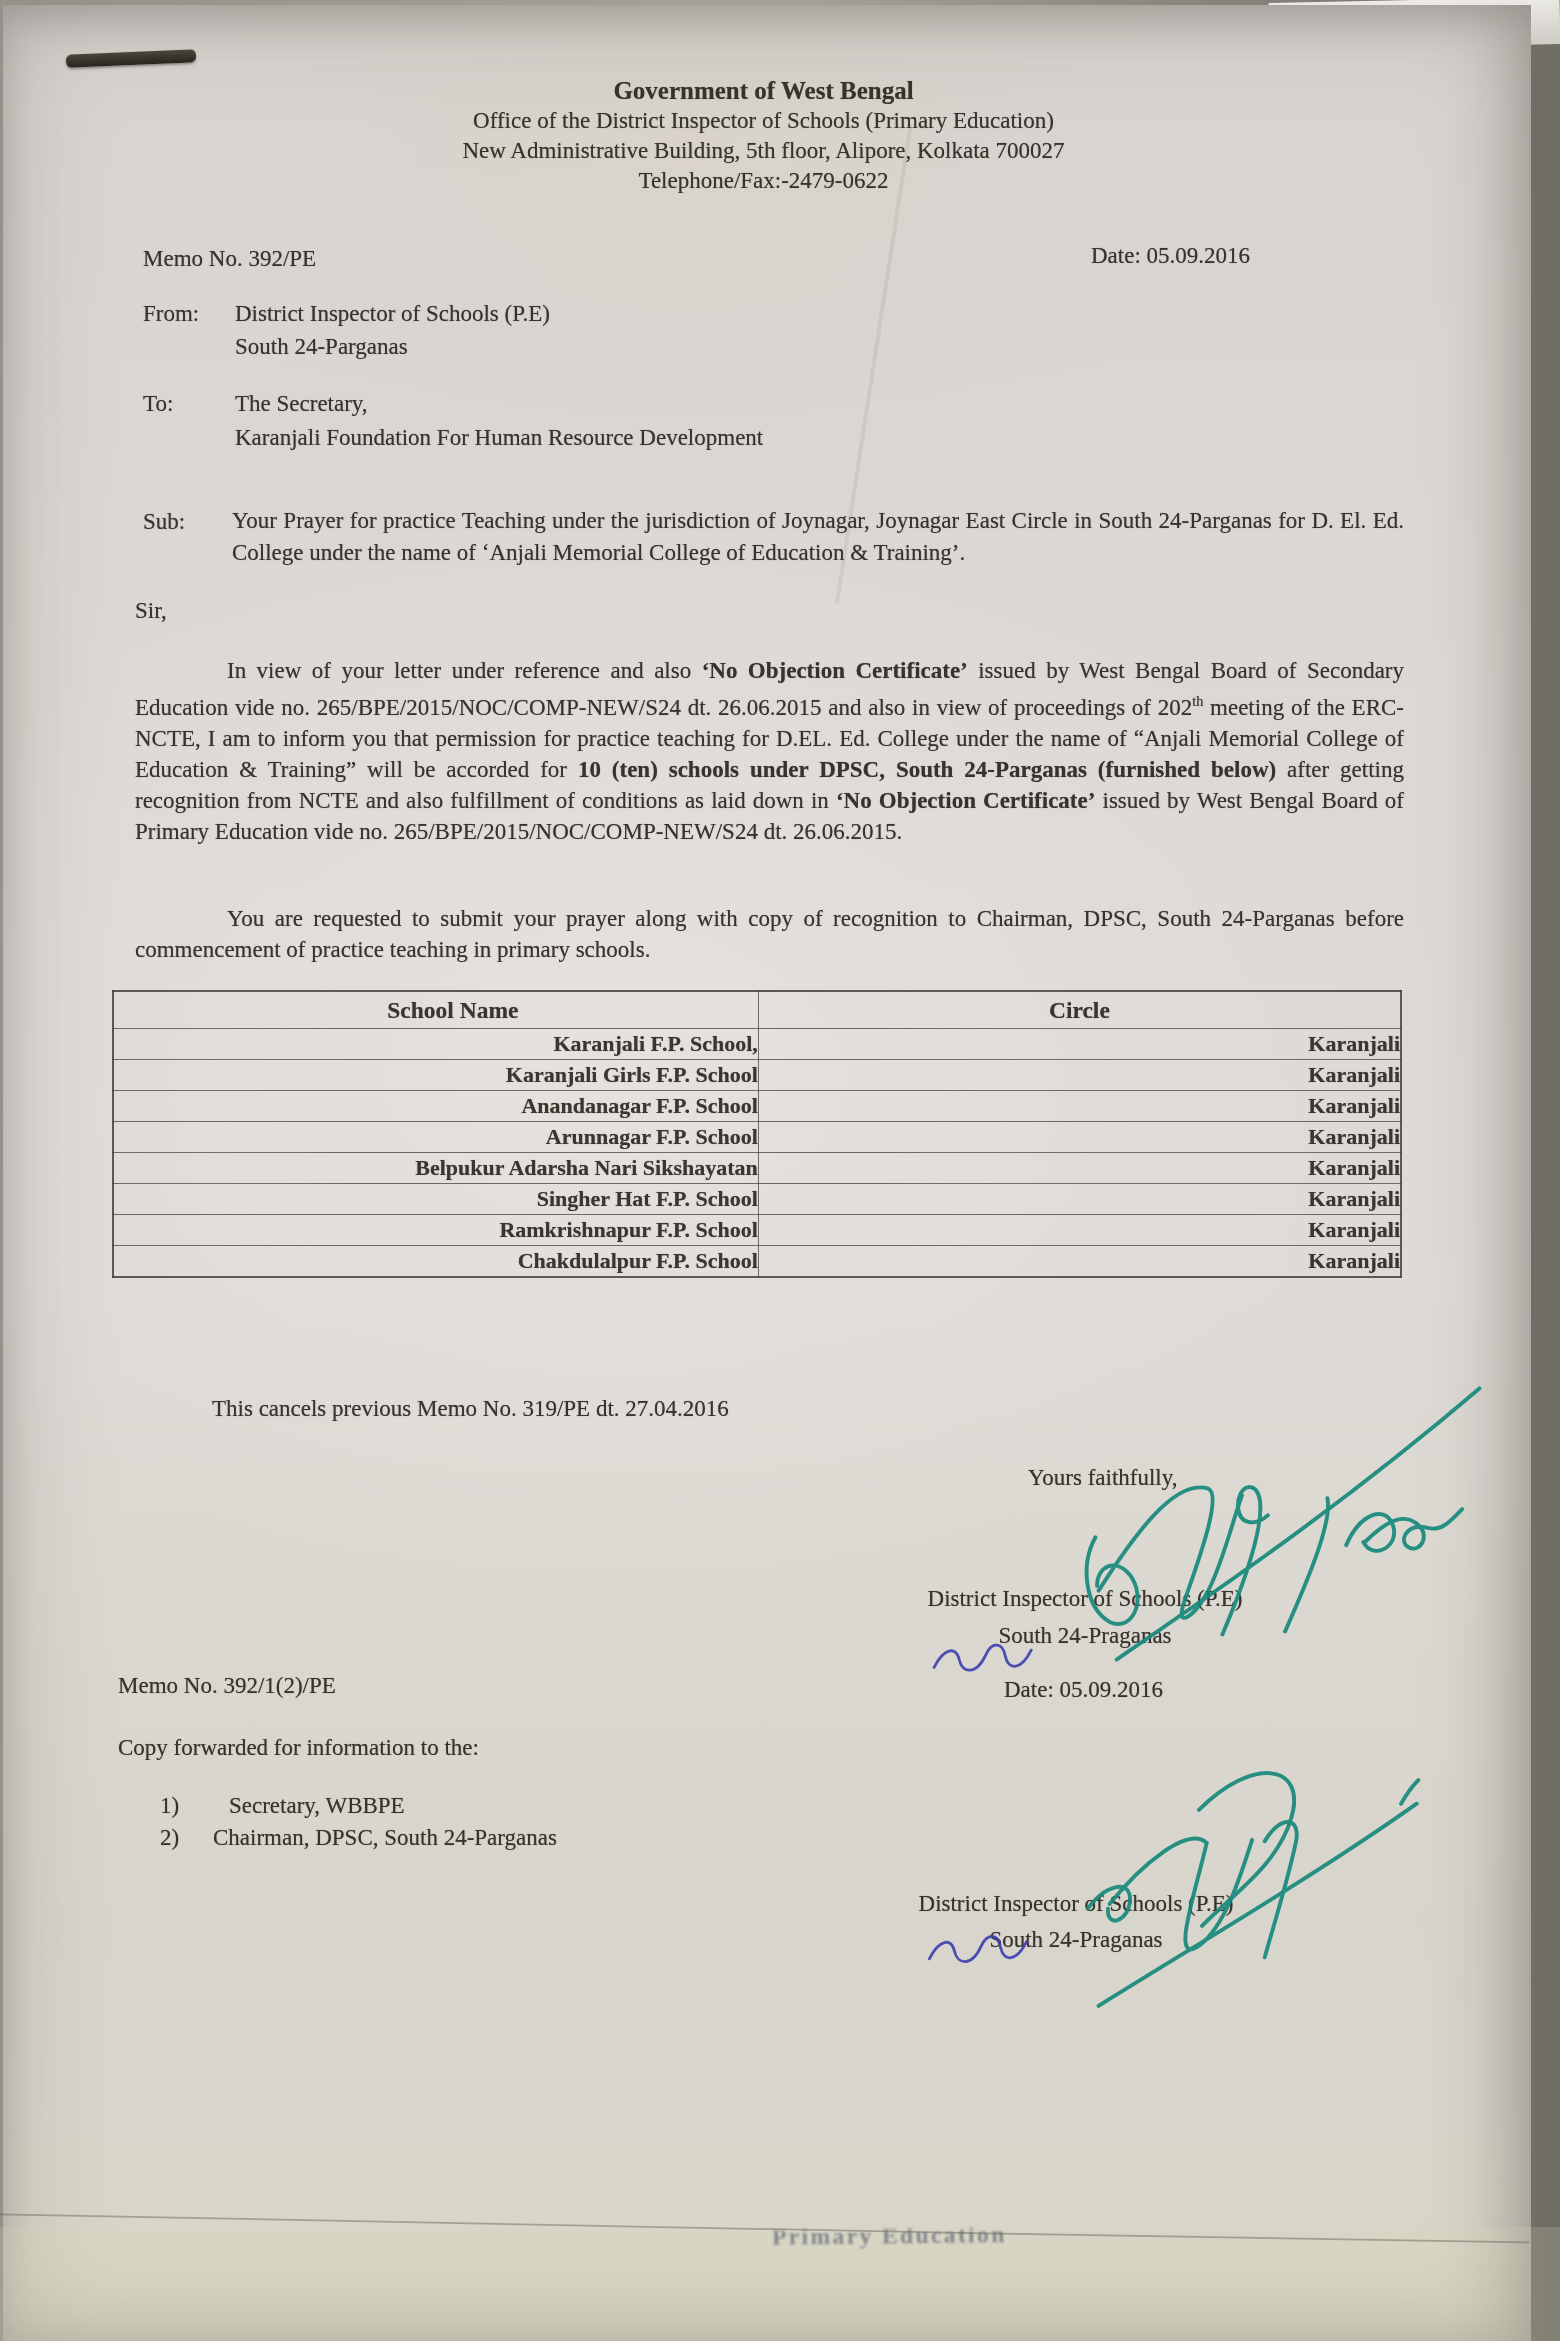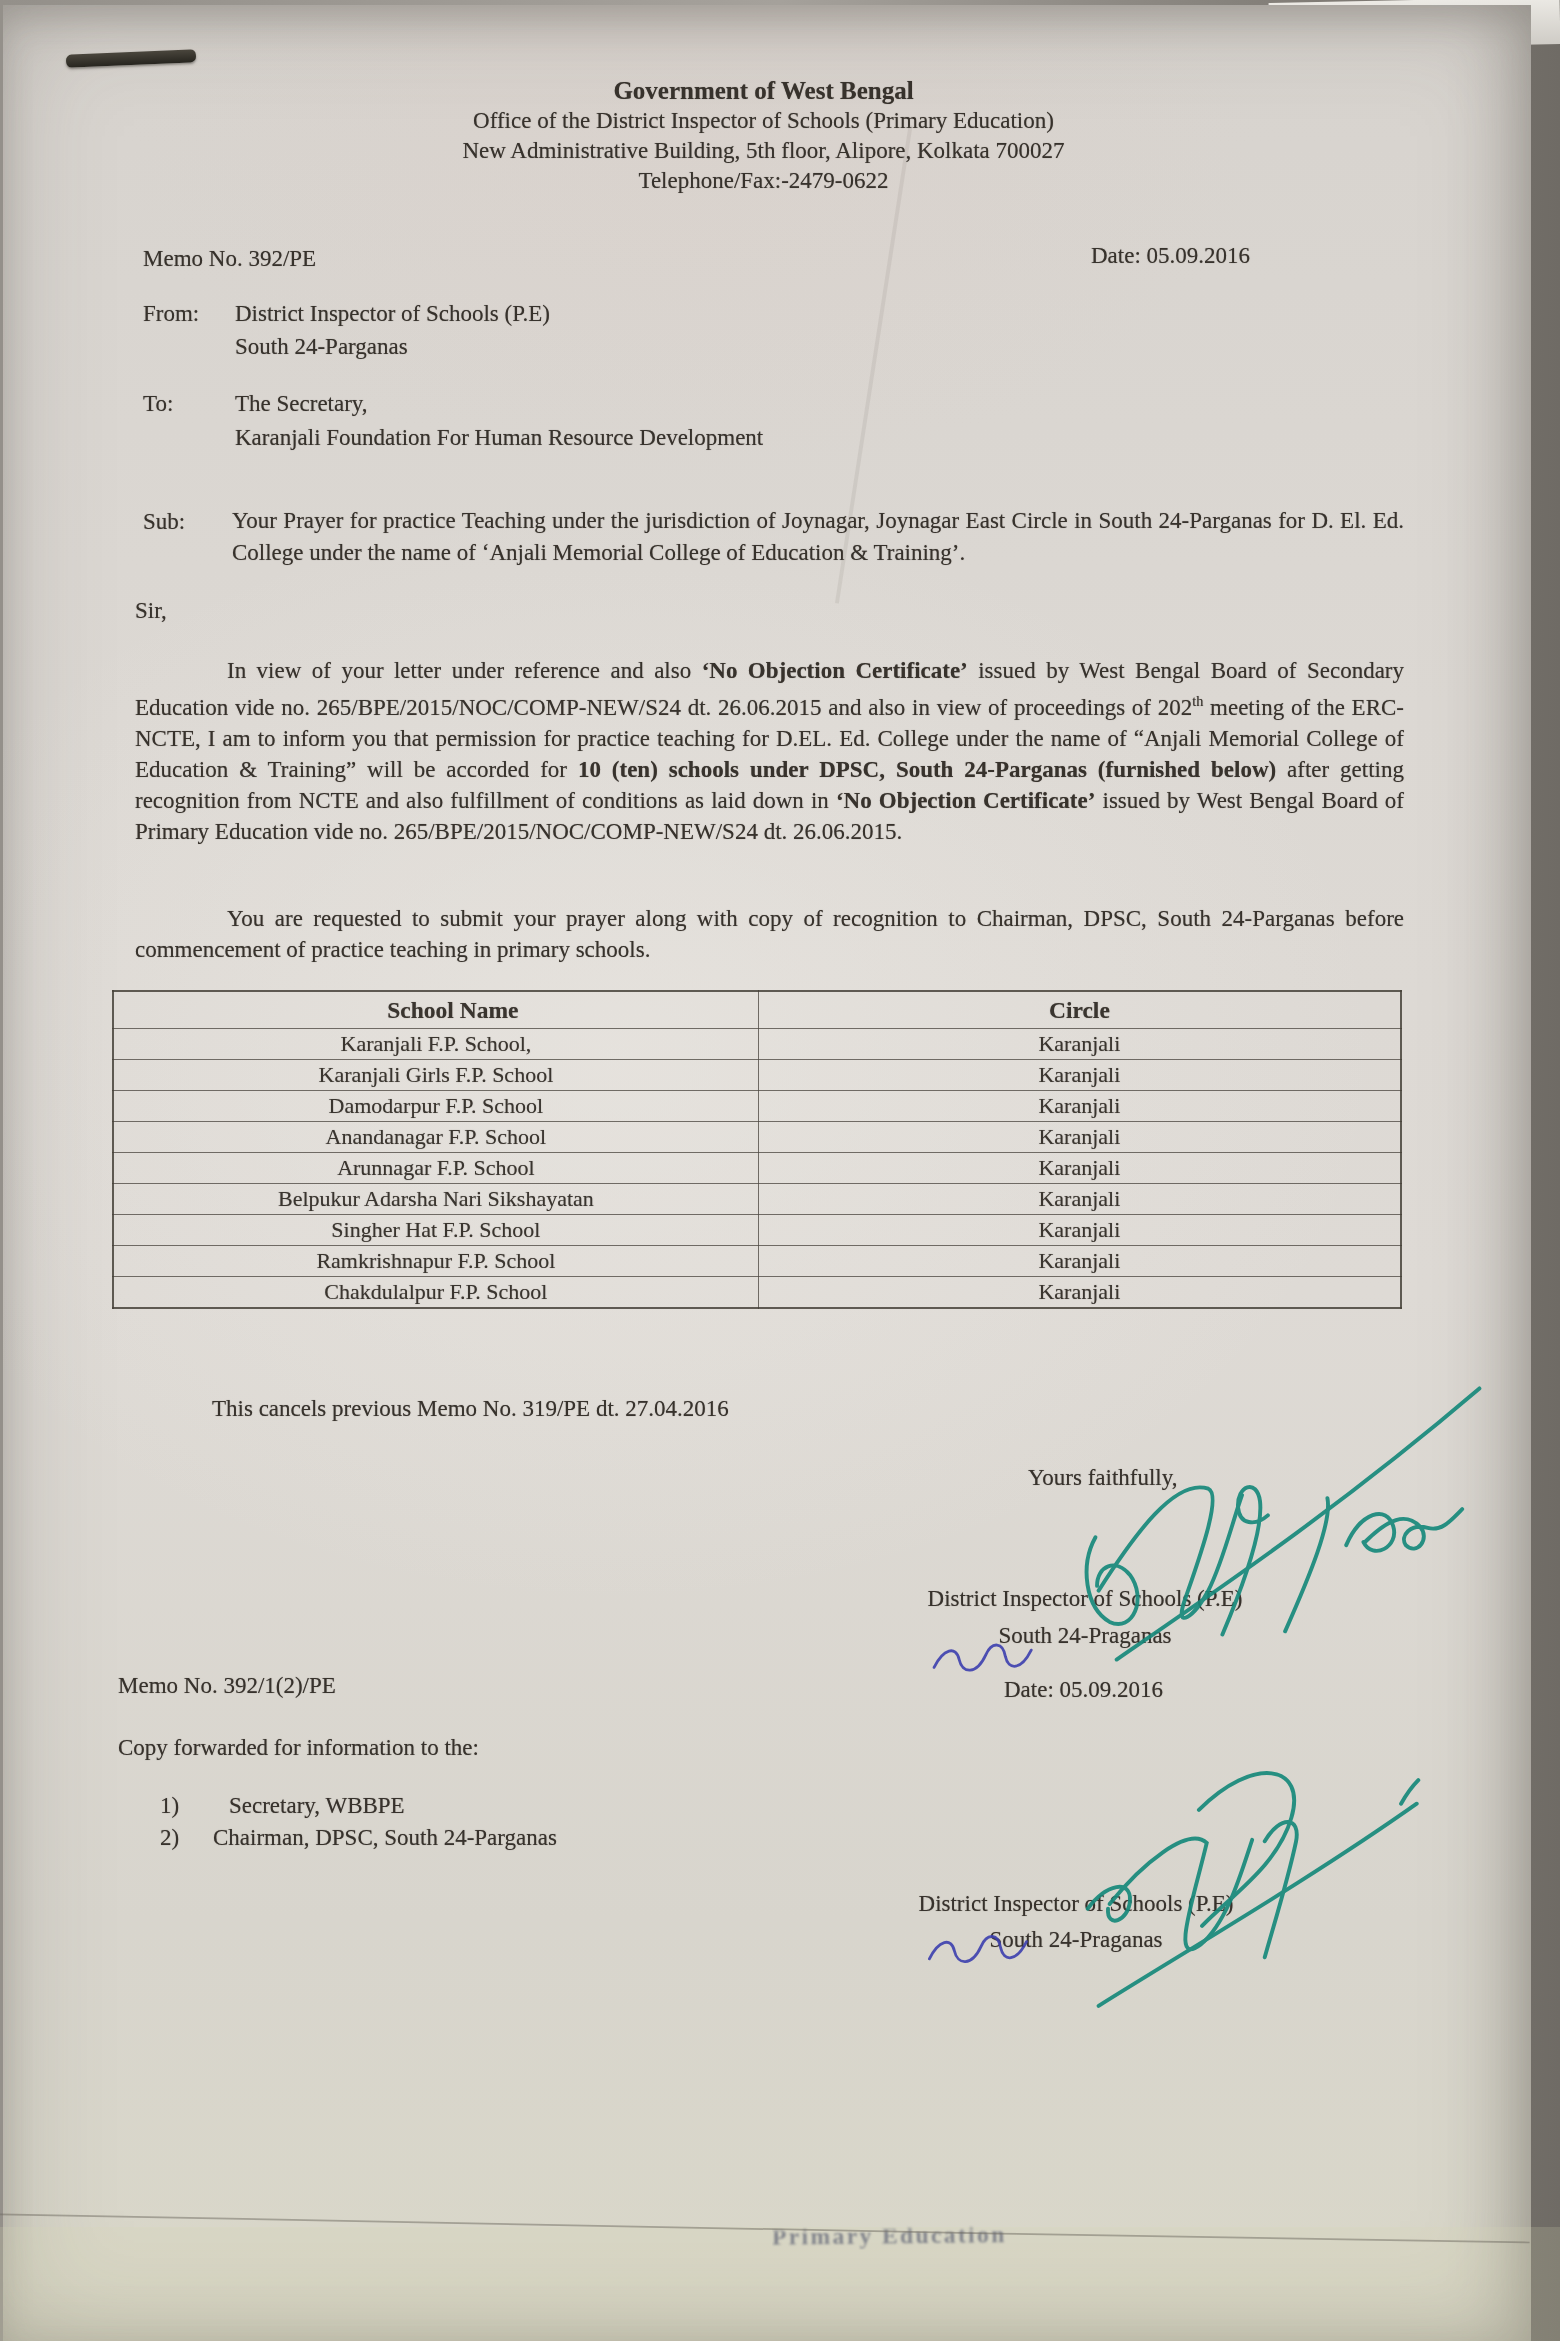--- a/index.html
+++ b/index.html
@@ -52,21 +52,21 @@
   #schools-table{
     position:absolute;left:112px;top:990px;width:1290px;
     border-collapse:collapse;color:#3a352f;
     font-size:22px;text-shadow:0 0 0.9px rgba(56,50,45,.5);
   }
   #schools-table th,#schools-table td{
     border:1.4px solid rgba(78,73,66,.78);
     text-align:center;padding:0;
   }
   #schools-table th{font-size:23.5px;height:36px;border-bottom-width:1.9px;}
-  #schools-table td{height:30px;font-weight:normal;}
+  #schools-table td{height:30px;font-weight:bold;text-align:right;}
   #schools-table{border:2px solid rgba(70,66,58,.85);}
   .sign-block{position:absolute;text-align:center;white-space:nowrap;color:#37322c;
       font-size:23px;text-shadow:0 0 0.9px rgba(56,50,45,.55);}
   #stamp-footer{
     position:absolute;left:772px;top:2221px;width:501px;
     font-weight:bold;font-size:23.5px;color:#3f4560;opacity:.55;
     filter:blur(0.9px);transform:rotate(-.6deg);letter-spacing:2.4px;
     -webkit-mask-image:linear-gradient(180deg,transparent 0,black 40%);
     mask-image:linear-gradient(180deg,transparent 0,black 40%);
   }
@@ -118,24 +118,20 @@
     <tbody>
         <tr>
           <td>Karanjali F.P. School,</td>
           <td>Karanjali</td>
         </tr>
         <tr>
           <td>Karanjali Girls F.P. School</td>
           <td>Karanjali</td>
         </tr>
         <tr>
-          <td>Damodarpur F.P. School</td>
-          <td>Karanjali</td>
-        </tr>
-        <tr>
           <td>Anandanagar F.P. School</td>
           <td>Karanjali</td>
         </tr>
         <tr>
           <td>Arunnagar F.P. School</td>
           <td>Karanjali</td>
         </tr>
         <tr>
           <td>Belpukur Adarsha Nari Sikshayatan</td>
           <td>Karanjali</td>

